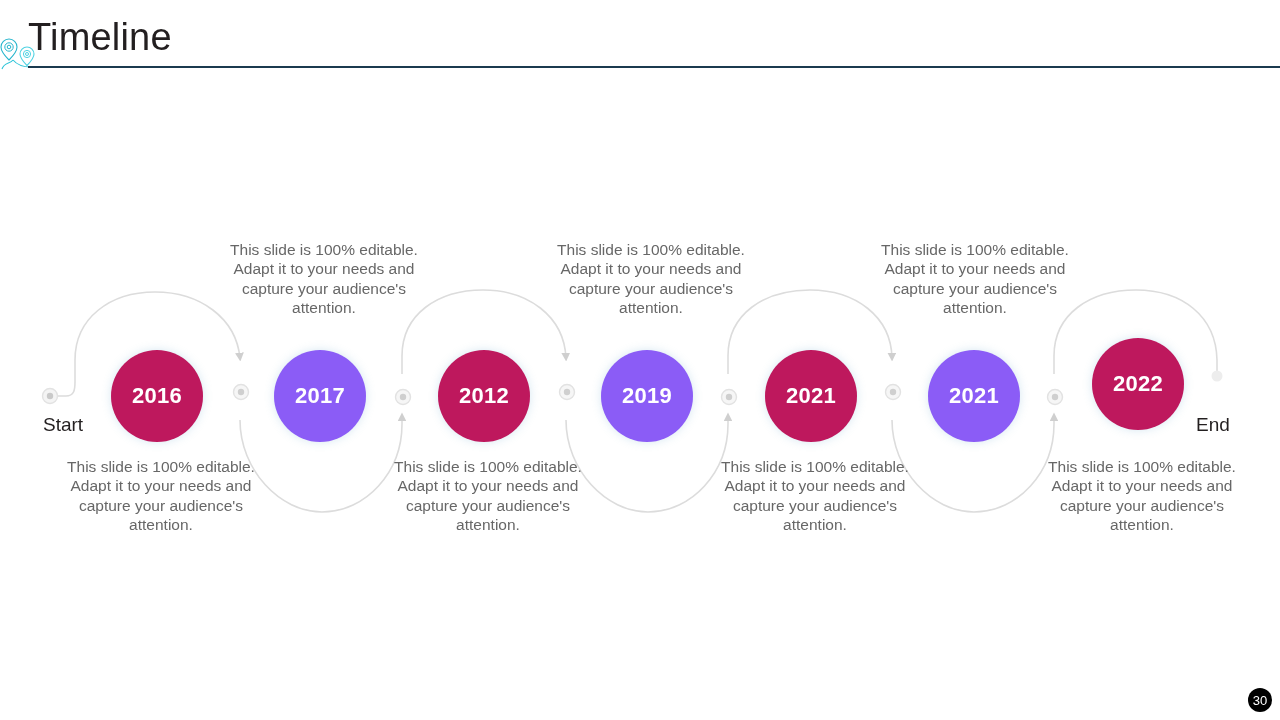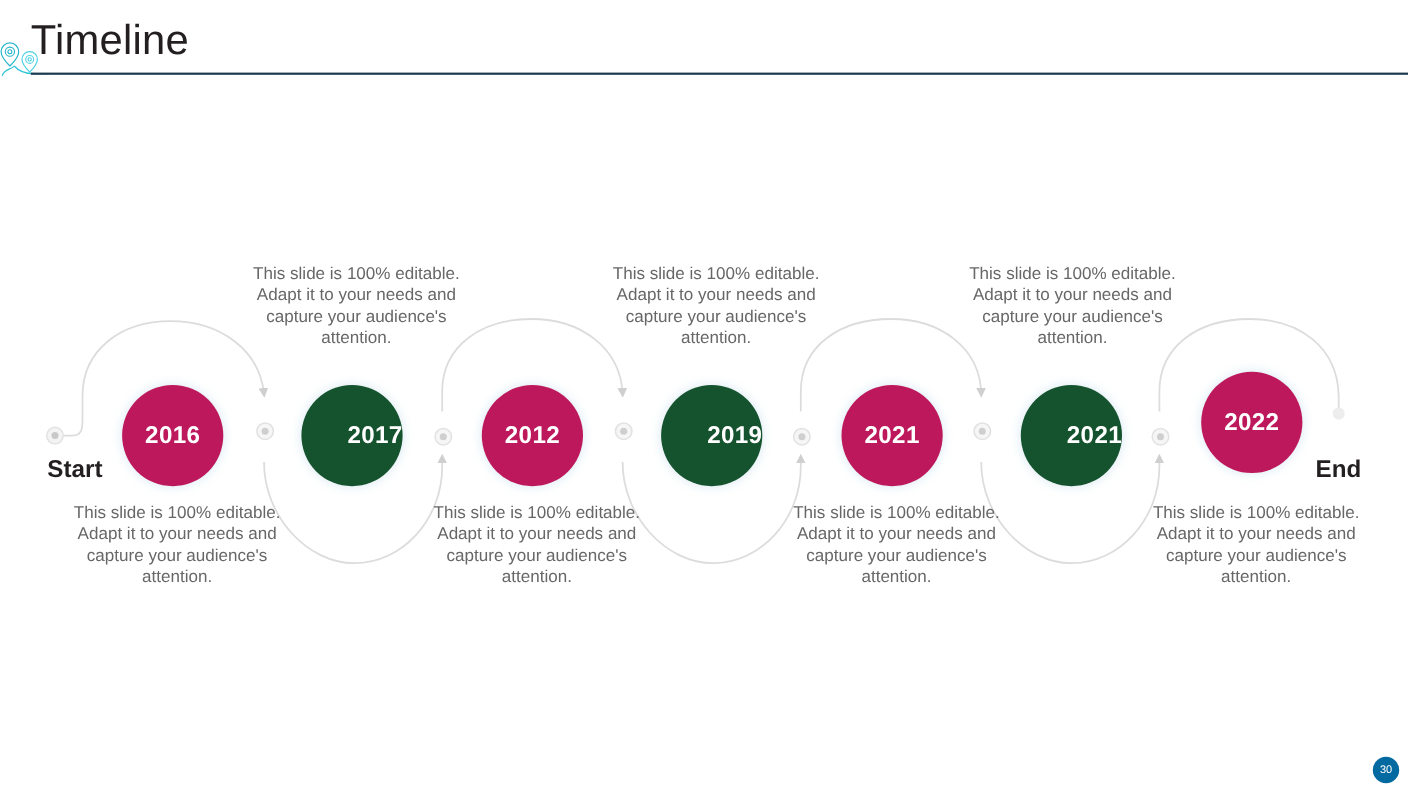--- a/index.html
+++ b/index.html
@@ -80,51 +80,51 @@
     justify-content: center;
     box-shadow: 0 0 10px rgba(120,175,210,0.30);
   }
   .node-year {
     font-size: 22px;
     font-weight: bold;
     color: #ffffff;
     letter-spacing: 0.3px;
   }
   .node.navy { background: #be185d; }
-  .node.teal { background: #14532d; justify-content: flex-end; }
+  .node.teal { background: #8b5cf6; }
 
   .desc {
     position: absolute;
     width: 190px;
     margin-left: -95px;
     text-align: center;
     font-size: 15.5px;
     line-height: 19.3px;
     color: #676767;
   }
 
   .endcap-label {
     position: absolute;
-    font-size: 22px;
-    font-weight: bold;
+    font-size: 19px;
+    font-weight: normal;
     color: #231f20;
     white-space: nowrap;
   }
 
   
   #page-badge {
     position: absolute;
     right: 8px;
     bottom: 8px;
     width: 24px;
     height: 24px;
     border-radius: 50%;
-    background: #0369a1;
+    background: #000000;
     color: #ffffff;
-    font-size: 10px;
+    font-size: 13px;
     display: flex;
     align-items: center;
     justify-content: center;
   }
 </style>
 </head>
 <body>
 
 <div id="header">
 

